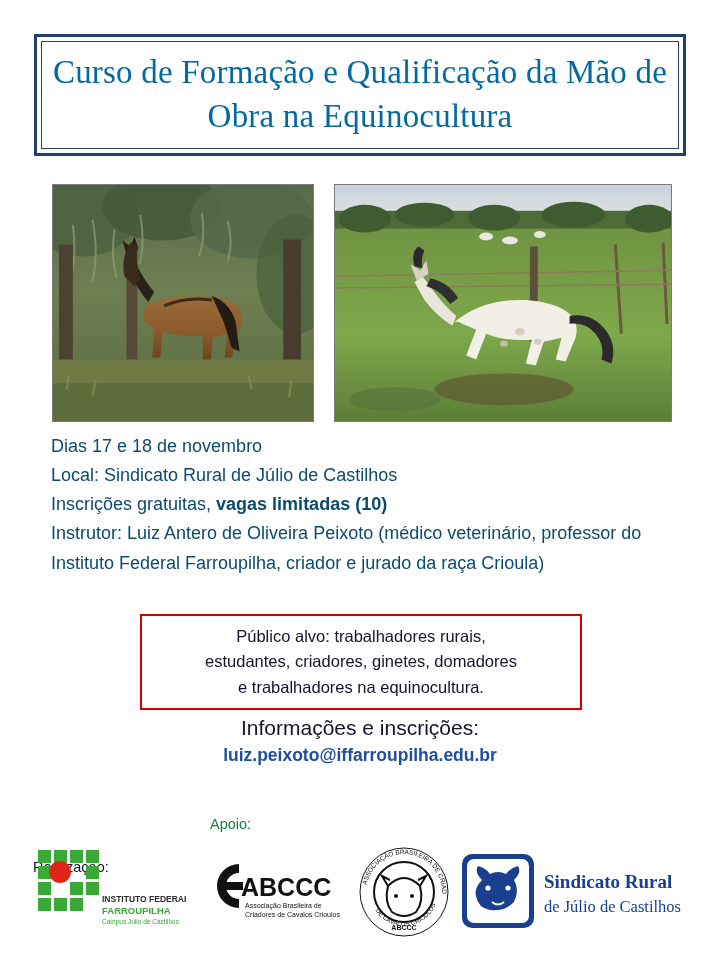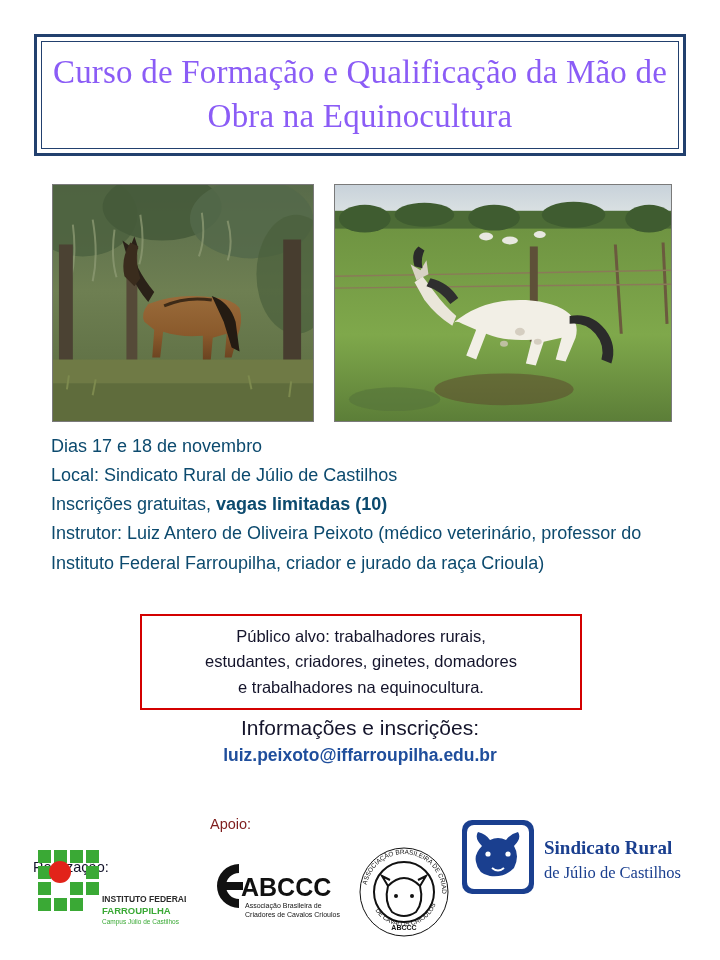--- a/index.html
+++ b/index.html
@@ -34,21 +34,21 @@
     box-sizing: border-box;
     display: flex;
     align-items: center;
     justify-content: center;
     text-align: center;
   }
   .title-text {
     font-family: "Liberation Serif", serif;
     font-size: 33px;
     line-height: 1.32;
-    color: #8b5cf6;
+    color: #0369a1;
     letter-spacing: 0.2px;
     padding: 0 10px;
   }
 
   
   .photos {
     position: absolute;
     left: 52px;
     top: 184px;
     width: 620px;
@@ -134,21 +134,21 @@
     top: 816px;
     font-size: 14.5px;
     color: #14142b;
     margin-top: 43px;
   }
   .lbl-apoio {
     position: absolute;
     left: 210px;
     top: 816px;
     font-size: 14.5px;
-    color: #7f1d1d;
+    color: #15803d;
   }
 
   
   .logo-if {
     position: absolute;
     left: 36px;
     top: 844px;
     width: 150px;
     height: 90px;
   }
@@ -162,21 +162,21 @@
   .logo-abcccc {
     position: absolute;
     left: 358px;
     top: 846px;
     width: 92px;
     height: 92px;
   }
   .logo-sind {
     position: absolute;
     left: 460px;
-    top: 816px;
+    top: 850px;
     width: 238px;
     height: 84px;
   }
   .logo-svg { display: block; width: 100%; height: 100%; }
 </style>
 </head>
 <body>
 
 <div class="title-box">
   <div class="title-inner">

